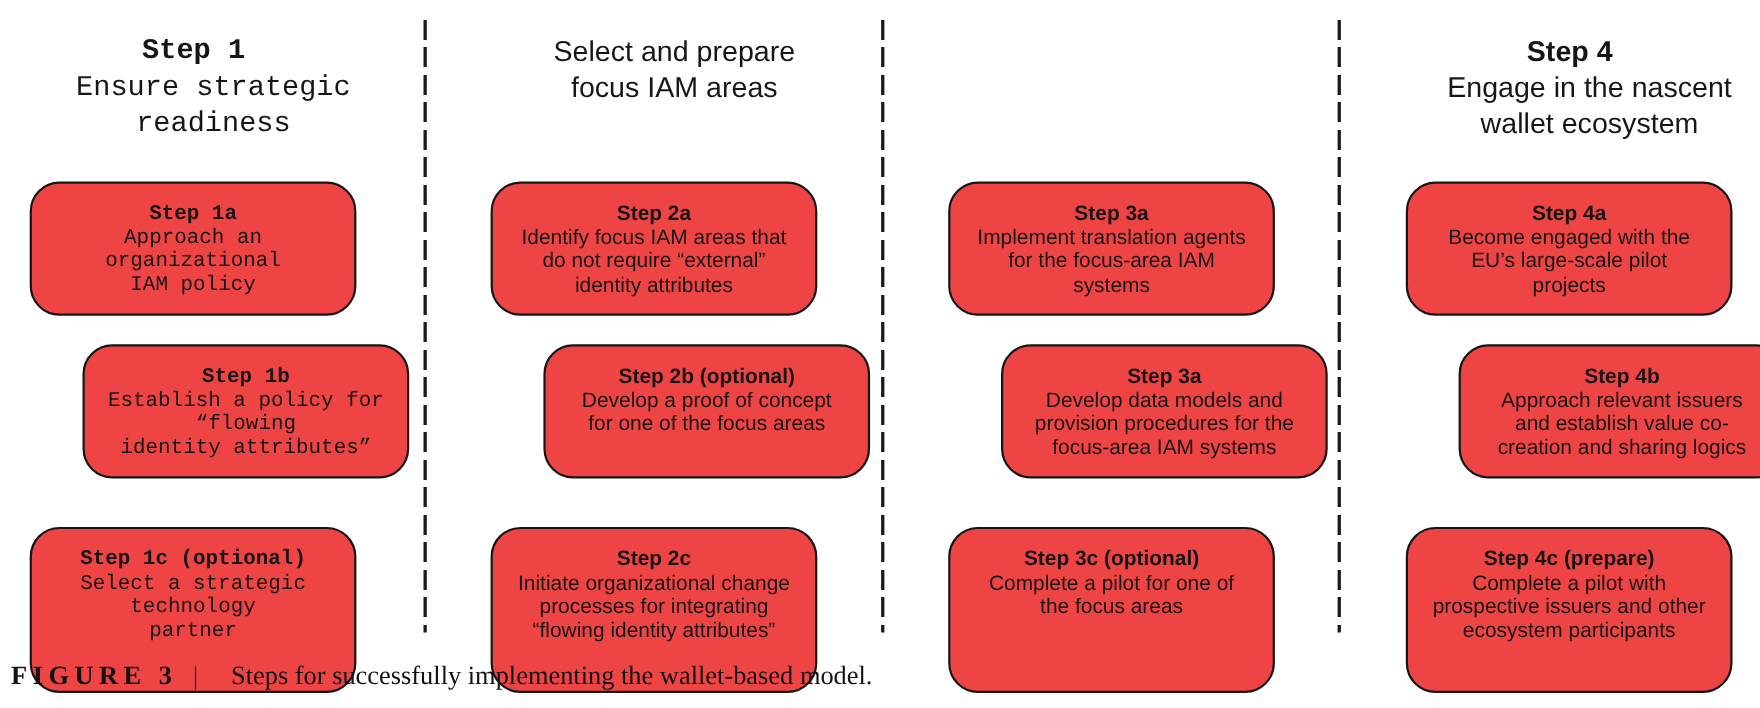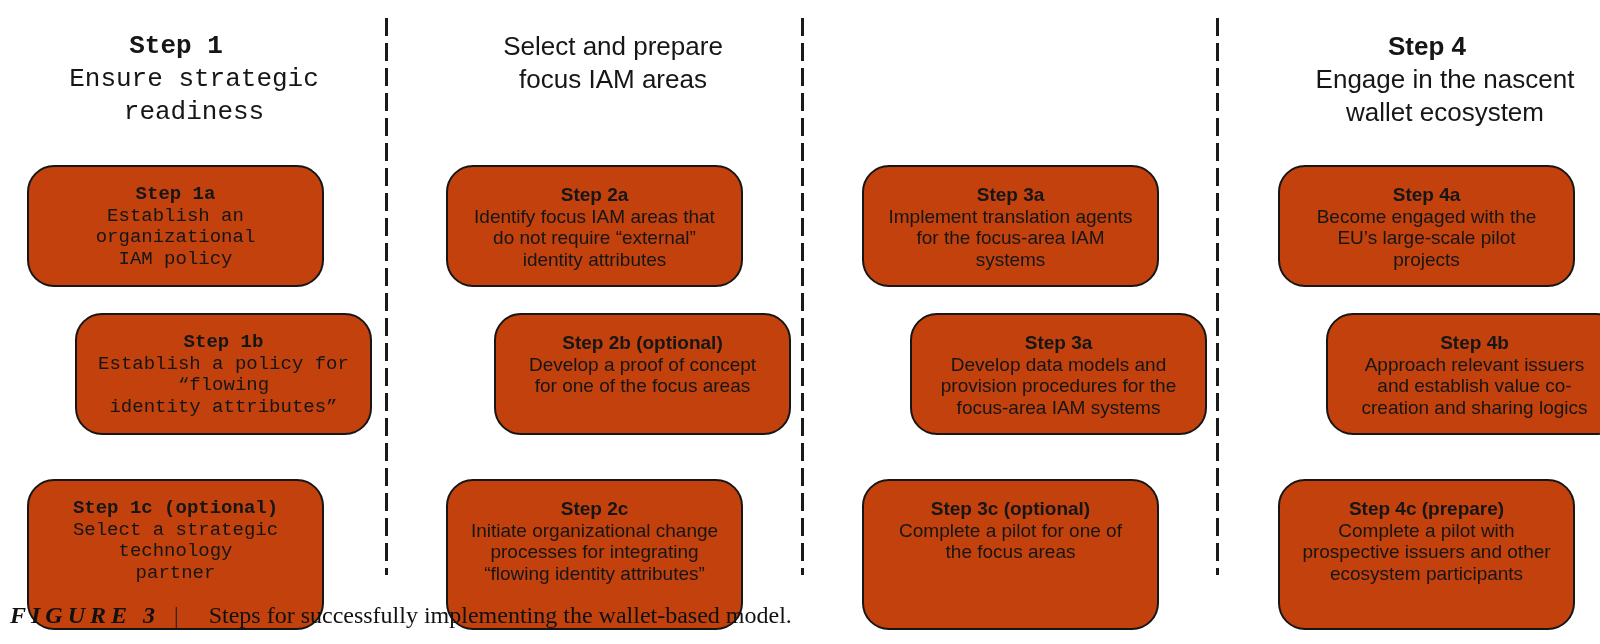--- a/index.html
+++ b/index.html
@@ -41,21 +41,21 @@
   .col-step { font-weight: bold; }
   .col-sub { white-space: pre-line; margin-left: 36px; }
 
   .box {
     position: absolute;
     left: 27px;
     width: 297px;
     box-sizing: border-box;
     border: 2.5px solid #161616;
     border-radius: 27px;
-    background: #c2410c;
+    background: #ef4444;
     text-align: center;
     padding: 17px 4px 0 4px;
     font-size: 19px;
     line-height: 21.5px;
   }
   .row-1 { top: 165px; height: 122px; }
   .row-2 { top: 313px; height: 122px; margin-left: 48px; }
   .row-3 { top: 479px; height: 151px; }
   .box-title { font-weight: bold; }
   .box-body { white-space: pre-line; }
@@ -65,41 +65,41 @@
     left: 10px;
     top: 600px;
     font-family: "Liberation Serif", serif;
     font-size: 24px;
     line-height: 30px;
     color: #111111;
     display: flex;
     align-items: baseline;
     white-space: nowrap;
   }
-  .cap-label { font-weight: bold; letter-spacing: 5px; font-style: italic; }
+  .cap-label { font-weight: bold; letter-spacing: 5px; }
   .cap-sep { margin: 0 30px 0 14px; font-size: 23px; color: #222222; }
 </style>
 </head>
 <body>
 
 <div class="stage">
 
   <div class="separator sep-1"></div>
   <div class="separator sep-2"></div>
   <div class="separator sep-3"></div>
 
   <div class="column col-1">
     <div class="col-header">
       <div class="col-step">Step 1</div>
       <div class="col-sub">Ensure strategic
 readiness</div>
     </div>
     <div class="box row-1">
       <div class="box-title">Step 1a</div>
-      <div class="box-body">Establish an organizational
+      <div class="box-body">Approach an organizational
 IAM policy</div>
     </div>
     <div class="box row-2">
       <div class="box-title">Step 1b</div>
       <div class="box-body">Establish a policy for “flowing
 identity attributes”</div>
     </div>
     <div class="box row-3">
       <div class="box-title">Step 1c (optional)</div>
       <div class="box-body">Select a strategic technology

